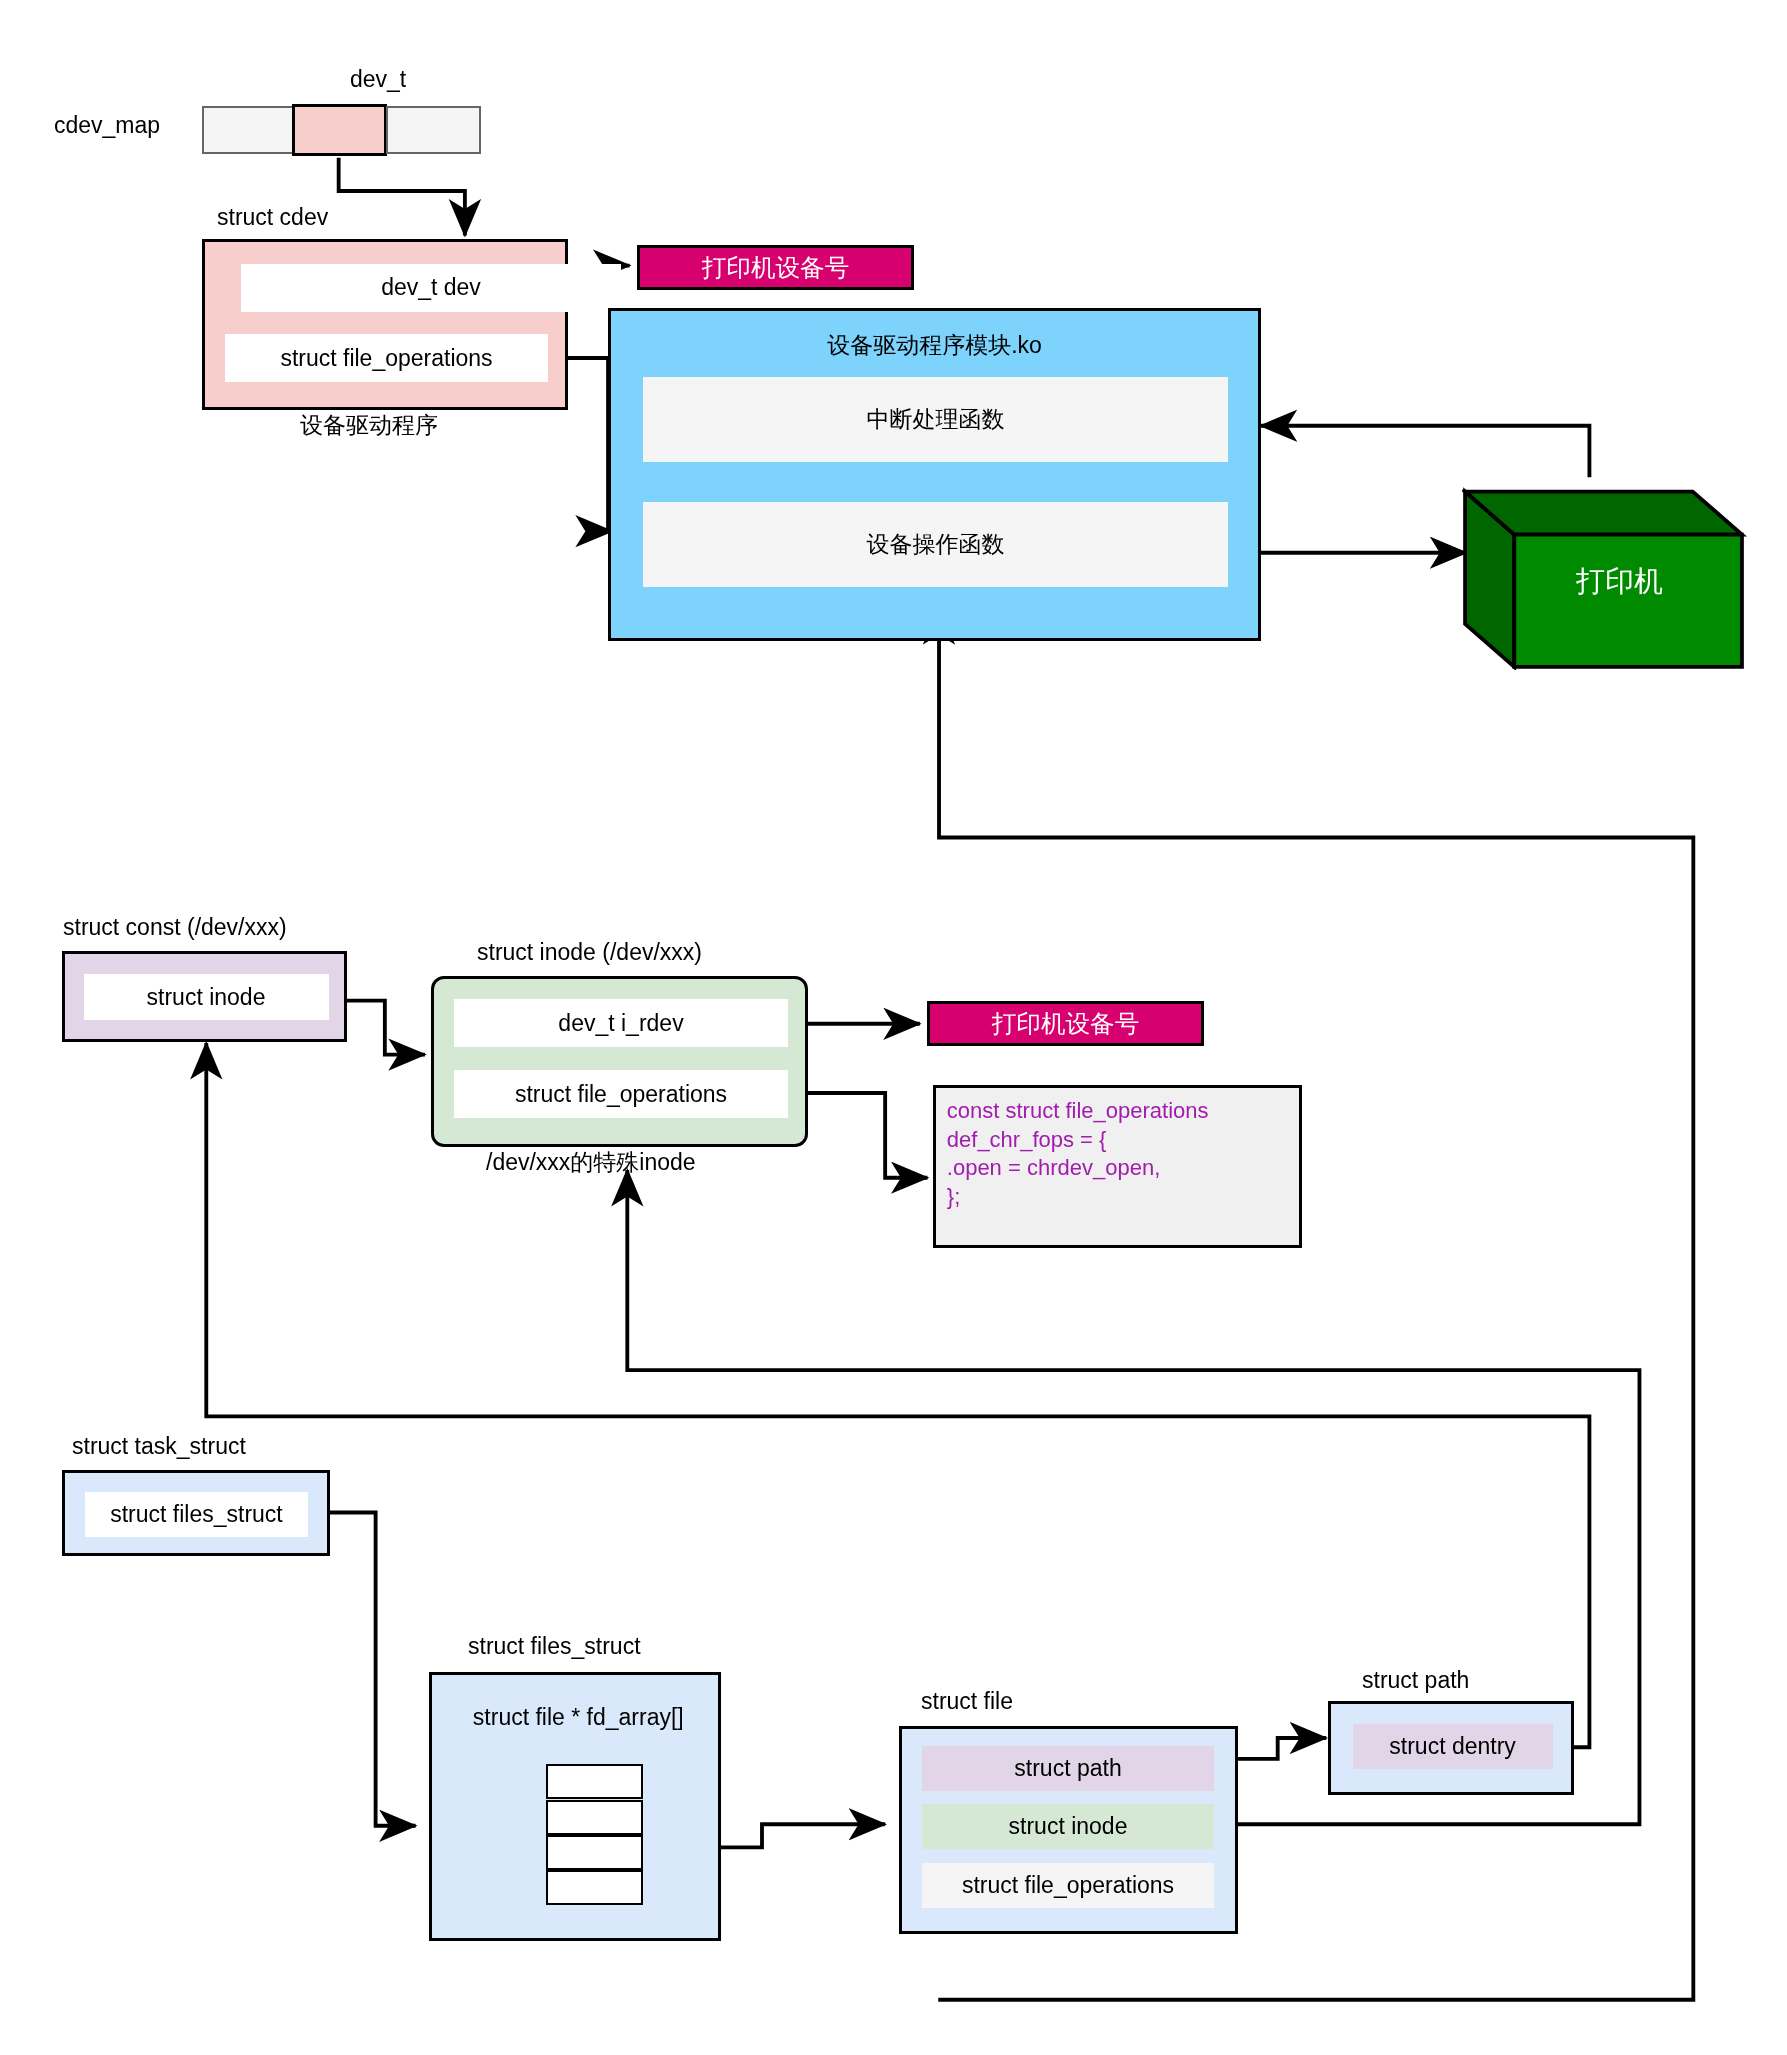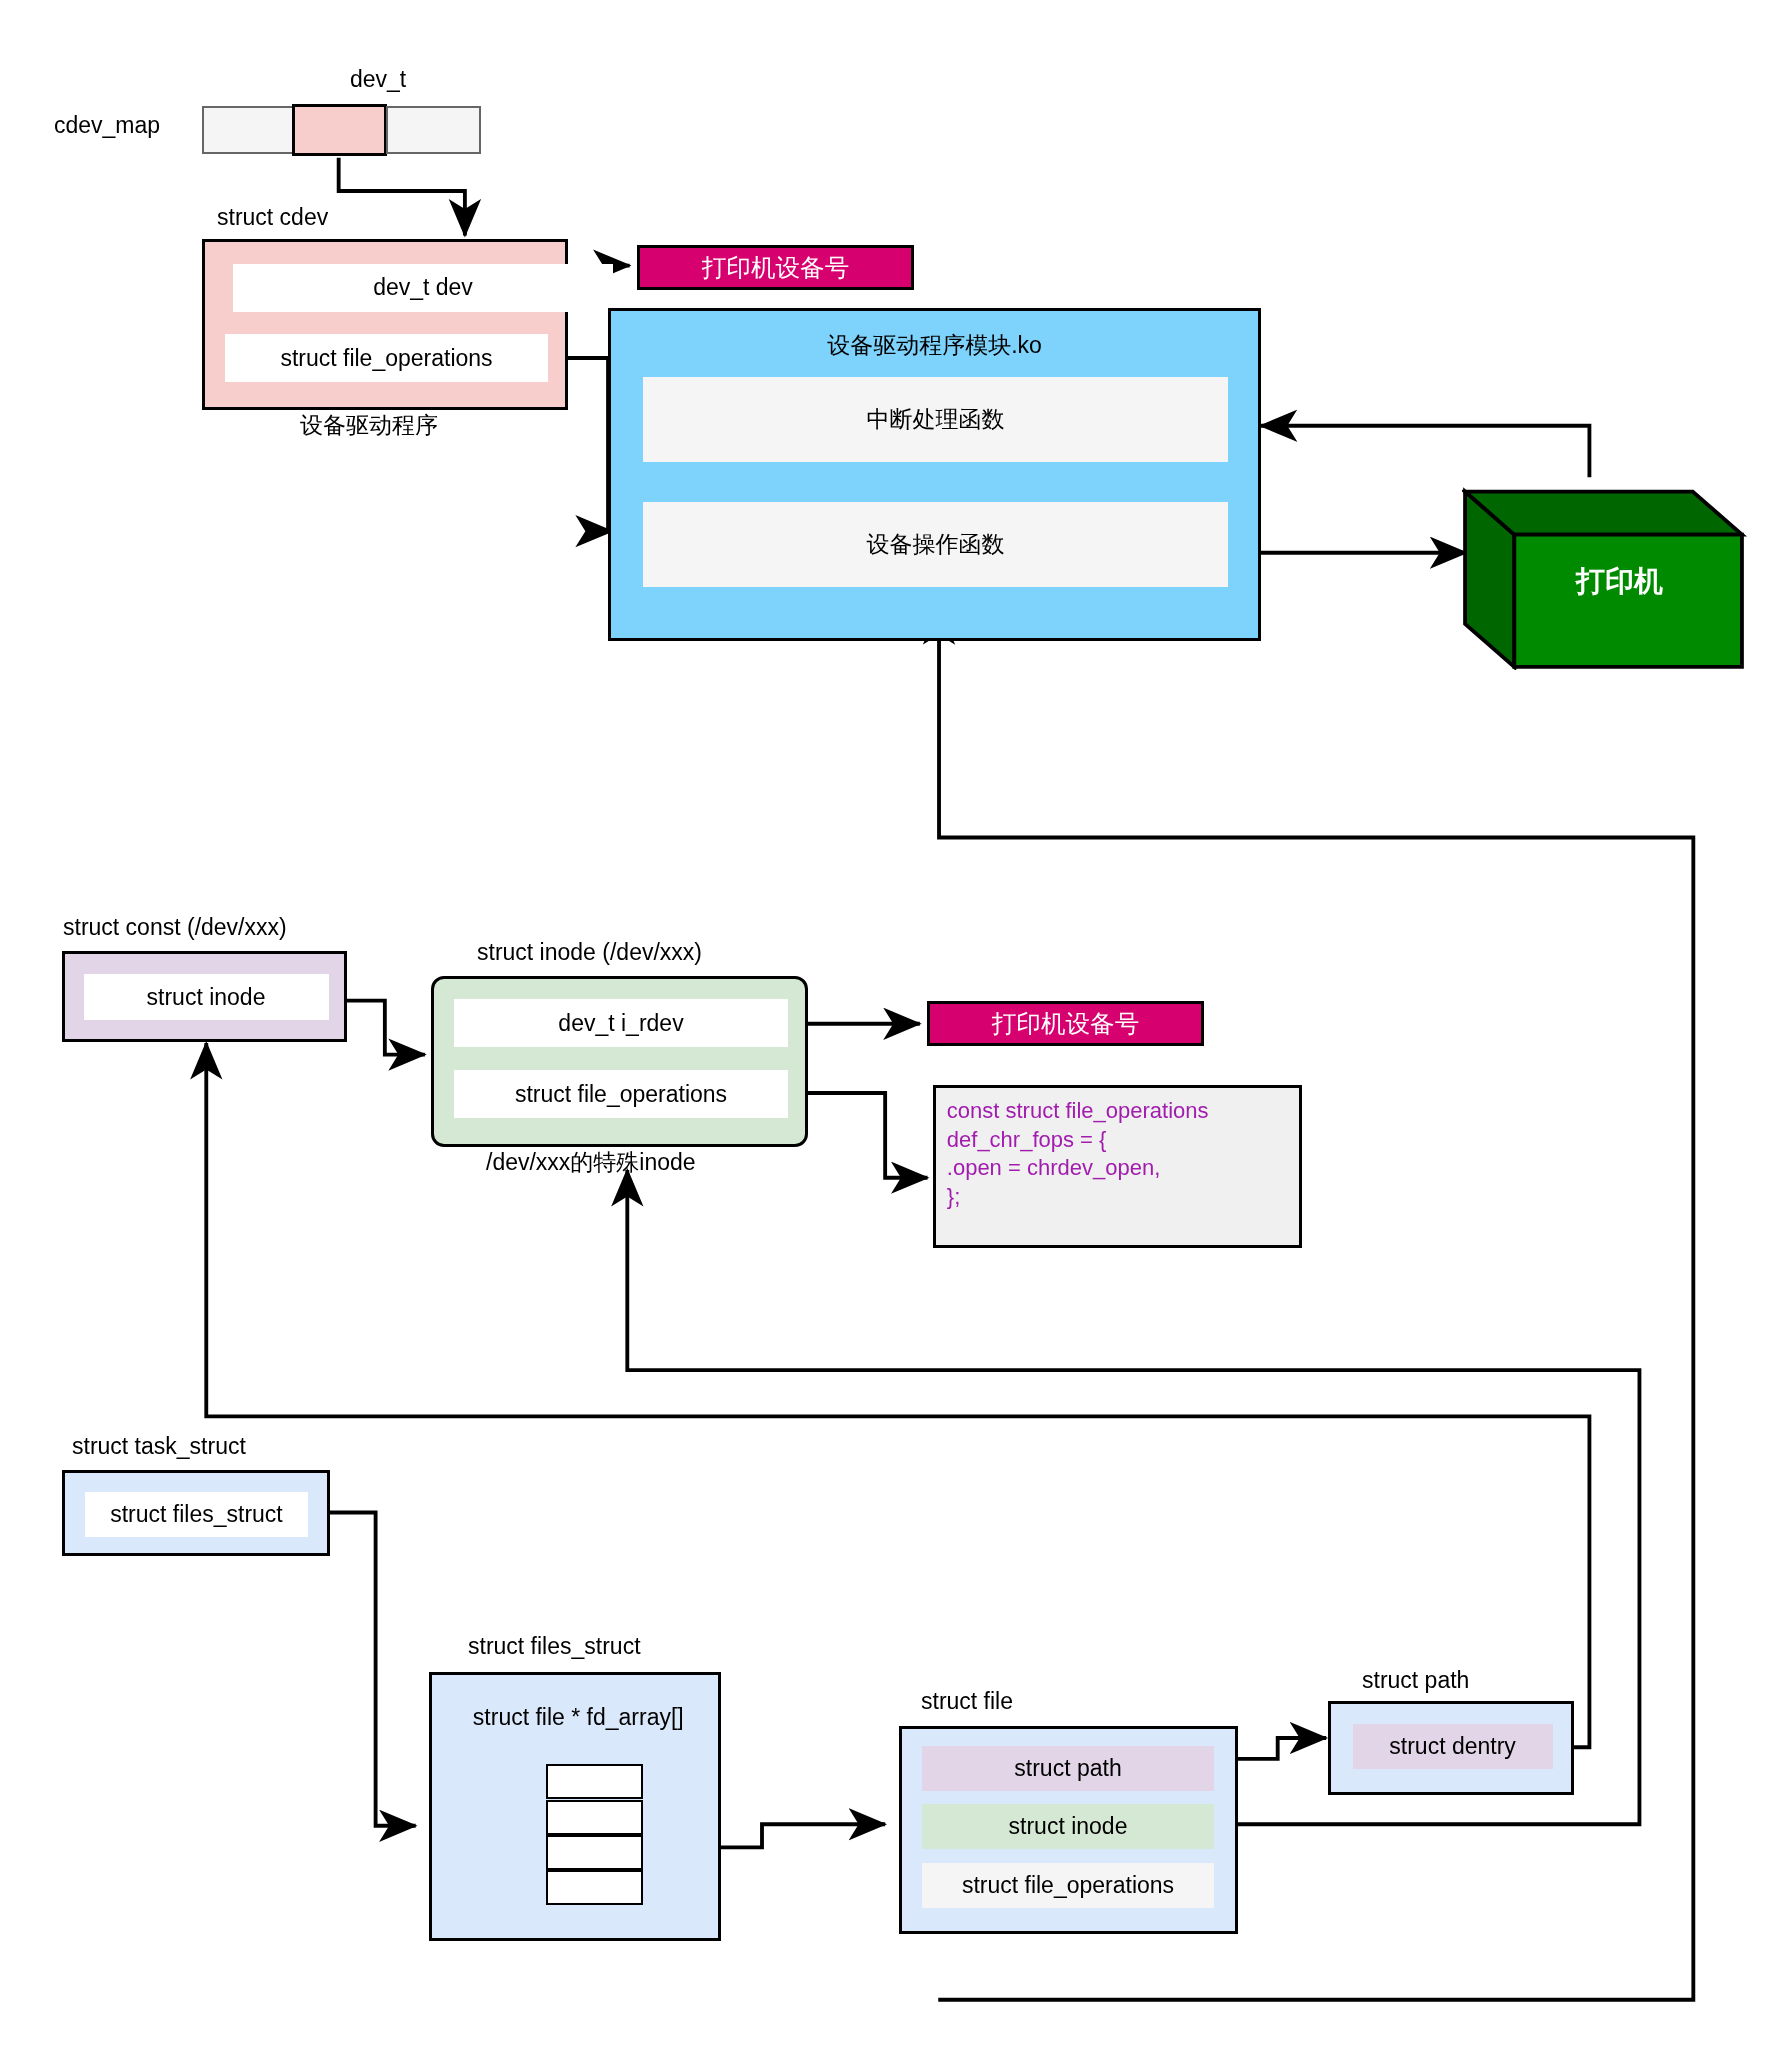--- a/index.html
+++ b/index.html
@@ -37,21 +37,21 @@
        color:#ffffff;font-size:24.6px;display:flex;align-items:center;justify-content:center;}
 
   
   .code{position:absolute;box-sizing:border-box;background:#f0f0f0;border:3.1px solid #000;
         font-size:22px;color:#a21caf;line-height:1.30;padding:9.2px 10.8px;white-space:pre;}
 
   
   .fdcell{position:absolute;box-sizing:border-box;background:#ffffff;border:2.3px solid #000;}
 
   
-  .cube{position:absolute;font-weight:bold;}
+  .cube{position:absolute;}
   .cube svg{display:block;}
   .cube .cubetxt{position:absolute;left:46px;top:85px;width:223px;height:54px;
       display:flex;align-items:center;justify-content:center;color:#ffffff;font-size:29px;}
 </style>
 </head>
 <body>
 
 <div id="canvas">
 
   <svg id="wires" viewBox="0 0 2323 2671" xmlns="http://www.w3.org/2000/svg">
@@ -94,21 +94,21 @@
 
   <div class="cap" style="left:54px;top:114px;">cdev_map</div>
   <div class="cap" style="left:350px;top:68px;">dev_t</div>
 
   <div class="cell cell-gray" style="left:202px;top:106px;width:94px;height:48px;"></div>
   <div class="cell cell-pink" style="left:292px;top:104px;width:95px;height:52px;"></div>
   <div class="cell cell-gray" style="left:386px;top:106px;width:95px;height:48px;"></div>
 
   <div class="cap" style="left:217px;top:206px;">struct cdev</div>
   <div class="node frame frame-pink" style="left:202px;top:239px;width:366px;height:171px;">
-    <div class="field f-white" style="left:28px;top:21.6px;width:380px;height:48px;">dev_t dev</div>
+    <div class="field f-white" style="left:36px;top:21.6px;width:380px;height:48px;">dev_t dev</div>
     <div class="field f-white" style="left:20px;top:92px;width:323px;height:48px;">struct file_operations</div>
   </div>
   <div class="cap" style="left:300px;top:414px;">设备驱动程序</div>
 
   <div class="tag" style="left:637px;top:245px;width:277px;height:45px;">打印机设备号</div>
 
   <div class="node frame frame-white" style="left:608px;top:308px;width:653px;height:333px;">
     <div class="boxlbl" style="position:absolute;left:0;top:17px;width:100%;height:35px;">设备驱动程序模块.ko</div>
     <div class="field f-gray" style="left:32px;top:66px;width:585px;height:85px;">中断处理函数</div>
     <div class="field f-gray" style="left:32px;top:191px;width:585px;height:85px;">设备操作函数</div>

